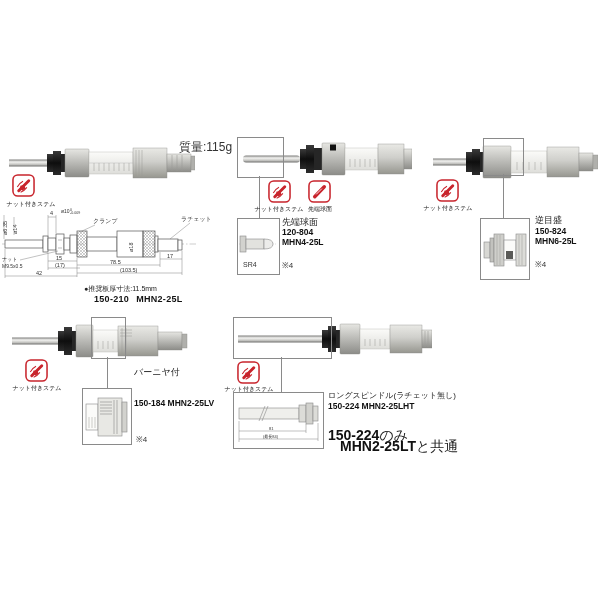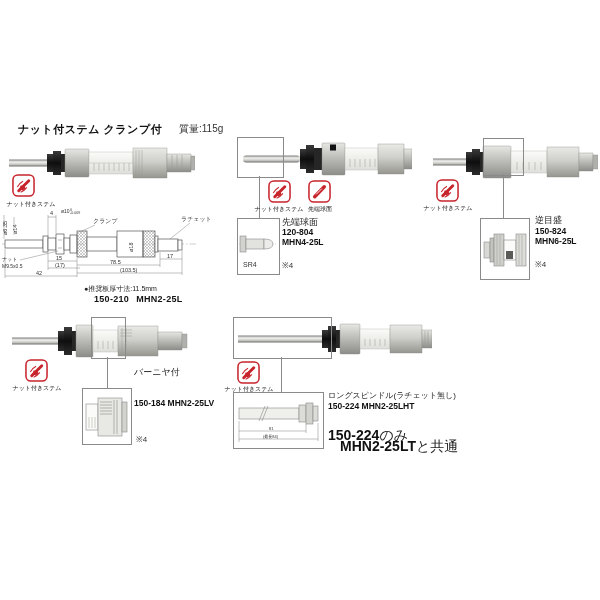--- a/index.html
+++ b/index.html
@@ -1,20 +1,20 @@
 <!DOCTYPE html>
 <html><head>
 <meta charset="utf-8">
 <style>
   html,body{margin:0;padding:0;background:#fff;}
   #canvas{position:relative;width:600px;height:600px;background:#ffffff;overflow:hidden;
           font-family:"Liberation Sans",sans-serif;color:#222;}
   .abs{position:absolute;}
   .title{font-size:11px;font-weight:bold;color:#111;letter-spacing:.5px;white-space:nowrap;}
-  .mass{font-size:10px;color:#333;white-space:nowrap;}
+  .mass{font-size:12px;color:#333;white-space:nowrap;margin-top:17px;}
   .vname{font-size:9px;color:#222;white-space:nowrap;}
   .vcode{font-size:8.5px;font-weight:bold;color:#111;white-space:nowrap;}
   .vref{font-size:8px;color:#333;white-space:nowrap;}
   .plate-note{font-size:7px;color:#222;white-space:nowrap;}
   .main-code{font-size:9px;font-weight:bold;color:#111;white-space:nowrap;letter-spacing:.3px;}
   .main-code span{margin-right:7px;}
   .footnote{font-size:8.5px;color:#222;white-space:nowrap;}
   .footnote b{color:#111;}
   .badge-label{font-size:6px;color:#222;text-align:center;white-space:nowrap;}
   .callout{border:1px solid #8a8a8a;background:transparent;}
@@ -54,21 +54,20 @@
         <stop offset="0" stop-color="#3a3a3a"></stop>
           <stop offset=".5" stop-color="#0e0e0e"></stop>
         <stop offset="1" stop-color="#2c2c2c"></stop>
       </linearGradient>
       <pattern id="knurl" width="3" height="3" patternUnits="userSpaceOnUse">
         <path d="M0,0 L3,3 M3,0 L0,3" stroke="#888" stroke-width="0.4"></path>
       </pattern>
     </defs>
   </svg>
 
-  <div class="abs title" style="left:18px;top:122px">ナット付ステム クランプ付</div>
   <div class="abs mass" style="left:179px;top:122px">質量:115g</div>
 
   <svg class="abs" style="left:7px;top:141px" width="188" height="44" viewBox="0 0 188 44">
     <rect x="2" y="18.5" width="40" height="7" fill="url(#gRod)"></rect>
     <g>
       <rect x="40" y="13" width="6" height="18" fill="url(#gBlack)"></rect>
       <rect x="46" y="10" width="8" height="24" fill="url(#gBlack)"></rect>
       <rect x="54" y="13" width="5" height="18" fill="#262626"></rect>
     </g>
     <rect x="58" y="8" width="24" height="28" rx="1" fill="url(#gNut)" stroke="#8a8a86" stroke-width="0.4"></rect>

